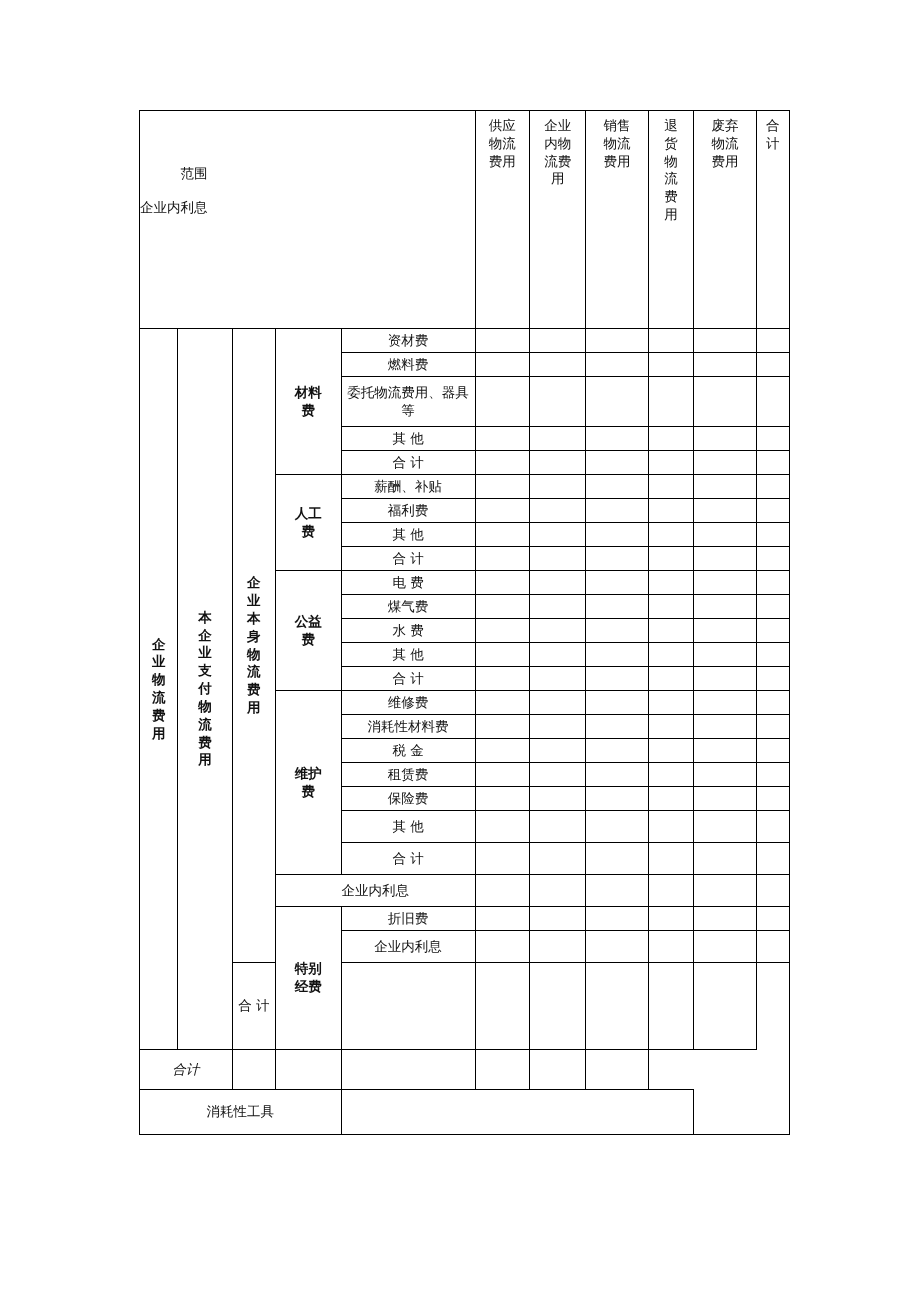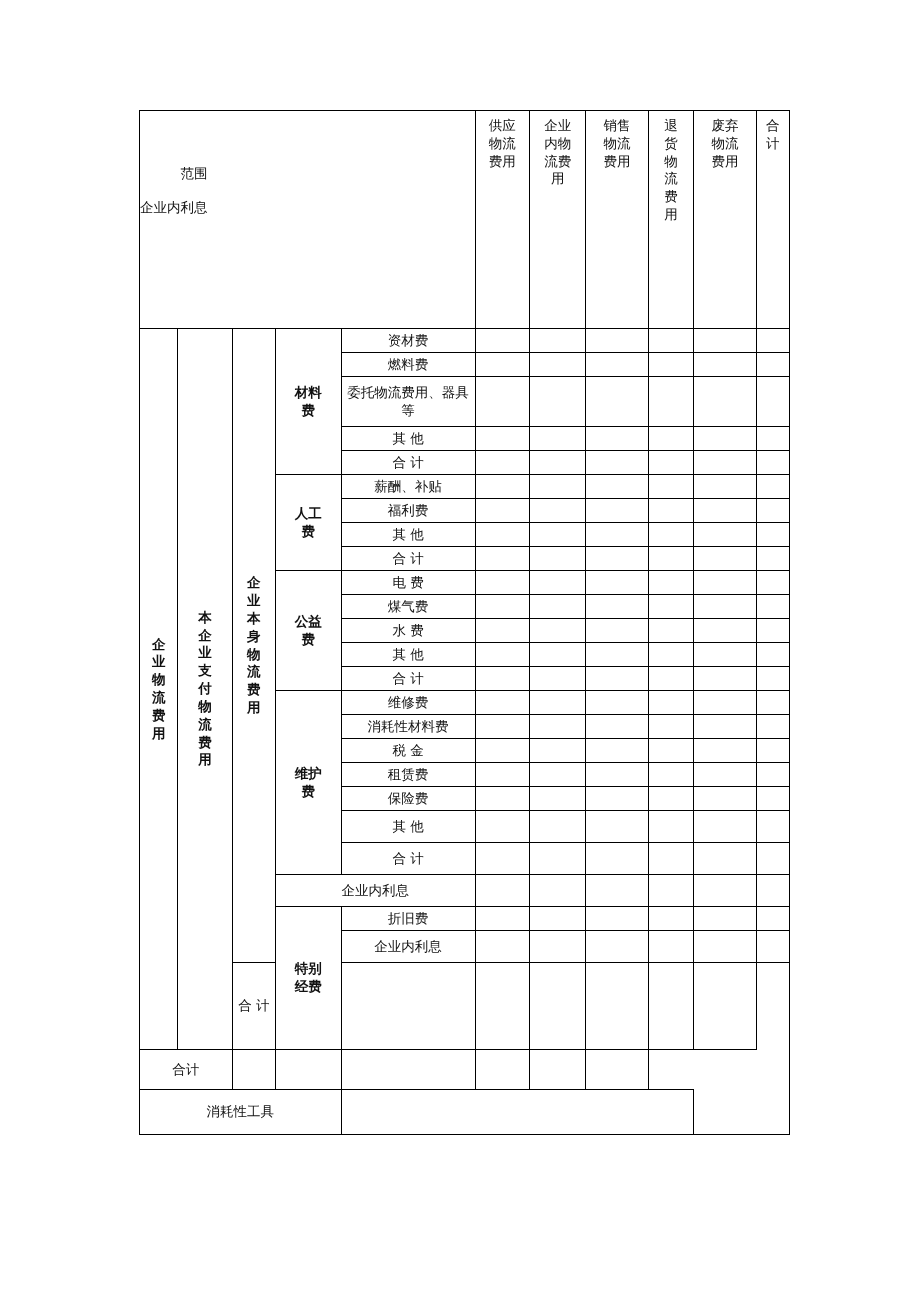--- a/index.html
+++ b/index.html
@@ -77,21 +77,21 @@
     padding-top: 6px !important;
     line-height: 1.62;
     font-size: 13.5px;
   }
   .hcol .ch { display: block; }
   .r-tall { height: 50px; }
   .r-med  { height: 32px; }
   .r-xl   { height: 87px; }
   .r-std  { height: 24px; }
   .r-lastrow { height: 45px; }
-  .r-zongji { height: 40px; }
+  .r-zongji { height: 40px; font-style: italic; }
 </style>
 </head>
 <body>
 
 <div class="page">
   <div class="table-wrap">
     <table class="cost-table">
       <colgroup>
         <col style="width:38px">
         <col style="width:54px">

